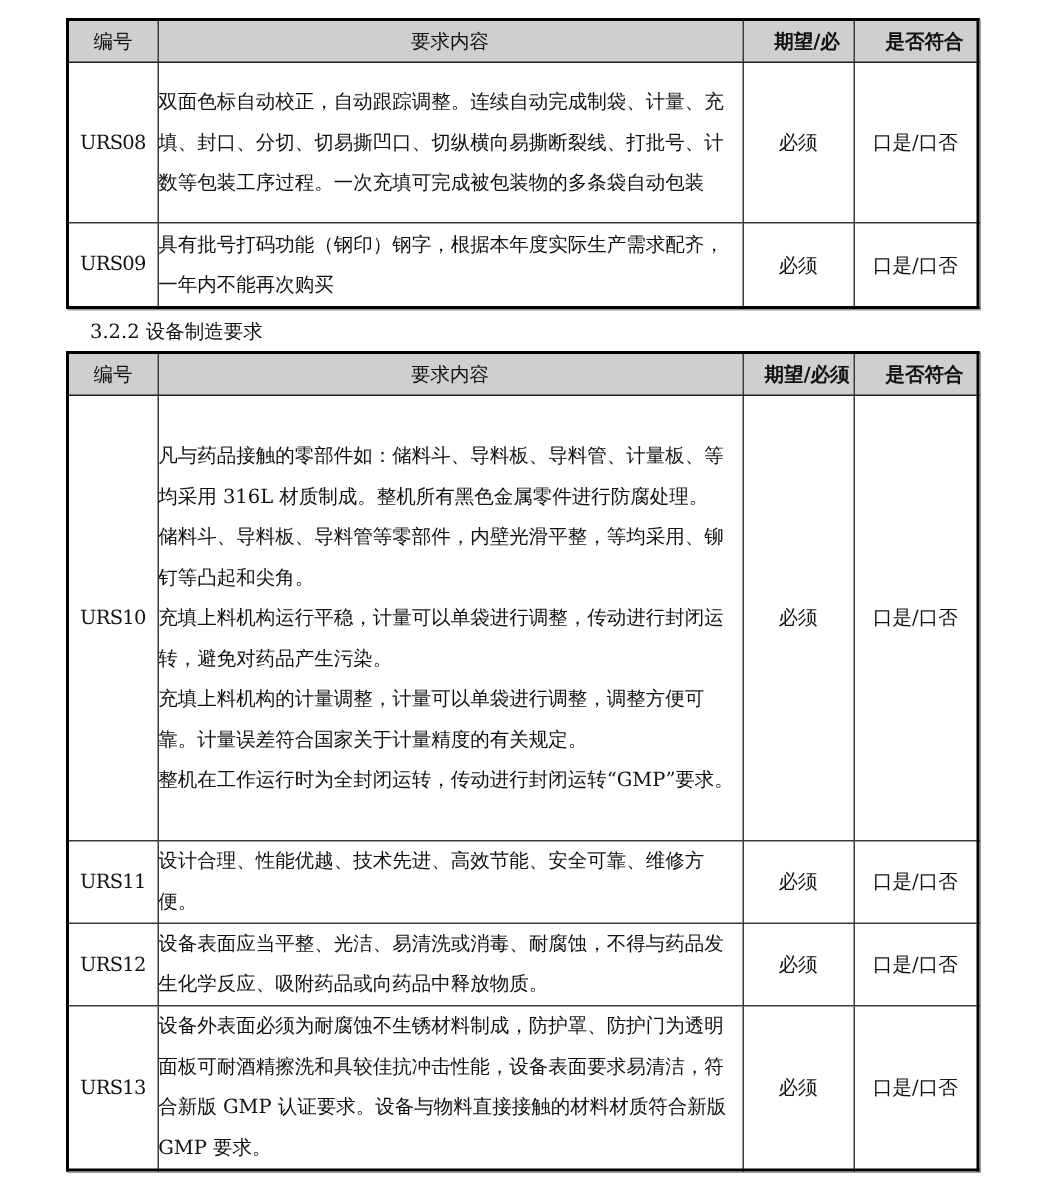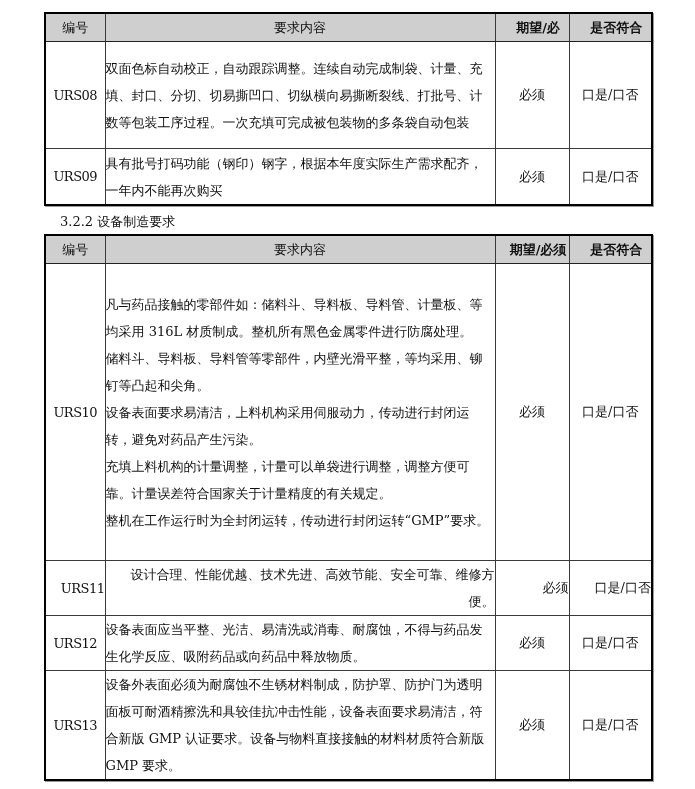--- a/index.html
+++ b/index.html
@@ -68,21 +68,21 @@
     left: 60px;
     top: 213px;
     font-size: 13px;
     line-height: 18px;
   }
   #t1 { top: 12px; }
   #t2 { top: 234px; }
   #t1 tr.r08 td { height: 106px; }
   #t1 tr.r09 td { height: 55px; }
   #t2 tr.r10 td { height: 296px; }
-  #t2 tr.r11 td { height: 52px; text-align: right; }
+  #t2 tr.r11 td { height: 52px; }
   #t2 tr.r12 td { height: 53px; }
   #t2 tr.r13 td { height: 106px; }
 </style>
 </head>
 <body>
 
 <table class="urs" id="t1">
   <colgroup>
       <col class="c1">
       <col class="c2">
@@ -133,21 +133,21 @@
       <th class="bold">期望/必须</th>
       <th class="bold">是否符合</th>
     </tr>
   </thead>
   <tbody>
     <tr class="r10">
       <td class="id">URS10</td>
       <td class="content">
         <p>凡与药品接触的零部件如：储料斗、导料板、导料管、计量板、等均采用 316L 材质制成。整机所有黑色金属零件进行防腐处理。</p>
         <p>储料斗、导料板、导料管等零部件，内壁光滑平整，等均采用、铆钉等凸起和尖角。</p>
-        <p>设备表面要求易清洁，上料机构采用伺服动力，传动进行封闭运转，避免对药品产生污染。</p>
+        <p>充填上料机构运行平稳，计量可以单袋进行调整，传动进行封闭运转，避免对药品产生污染。</p>
         <p>充填上料机构的计量调整，计量可以单袋进行调整，调整方便可靠。计量误差符合国家关于计量精度的有关规定。</p>
         <p>整机在工作运行时为全封闭运转，传动进行封闭运转“GMP”要求。</p>
       </td>
       <td class="req">必须</td>
       <td class="comp">口是/口否</td>
     </tr>
     <tr class="r11">
       <td class="id">URS11</td>
       <td class="content">
         <p>设计合理、性能优越、技术先进、高效节能、安全可靠、维修方便。</p>

